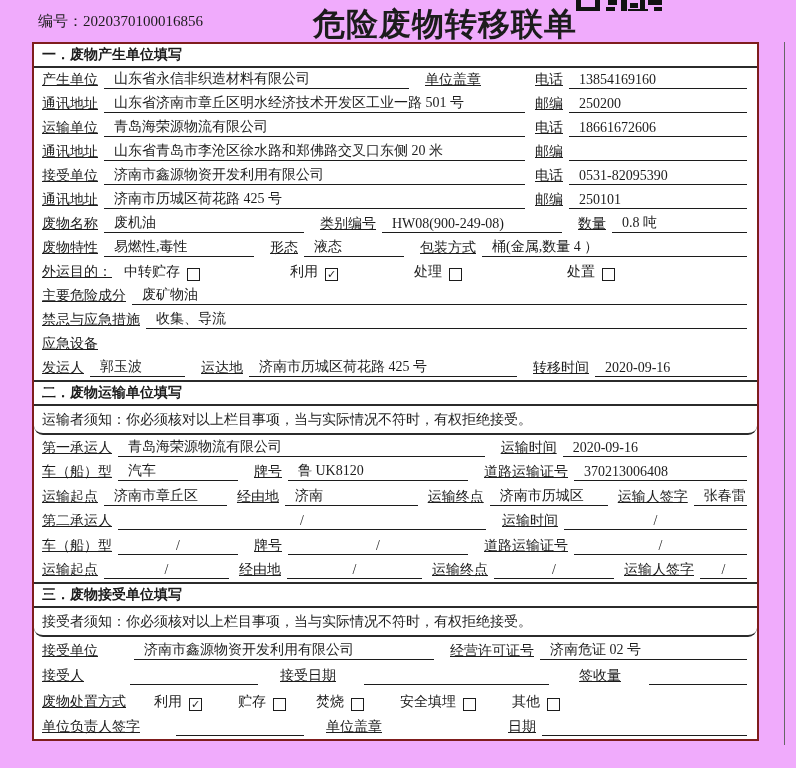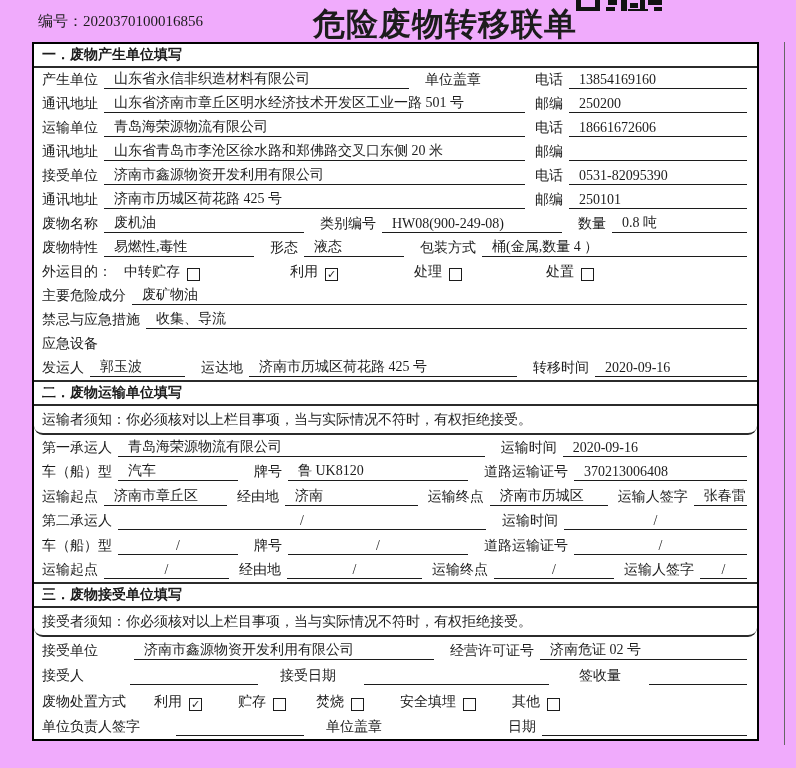--- a/index.html
+++ b/index.html
@@ -14,48 +14,48 @@
 
   
   .topbar { position:relative; height:42px; }
   .serial { position:absolute; left:38px; top:12px; font-size:15px; white-space:nowrap; }
   .doc-title { position:absolute; left:240px; width:410px; top:3px; margin:0;
                text-align:center; font-size:32px; font-weight:bold; letter-spacing:1px; }
   .qr { position:absolute; left:576px; top:0; }
 
   
   .form { position:absolute; left:32px; top:42px; width:727px;
-          border:2px solid #000000; background:#fff; }
+          border:2px solid #7f1d1d; background:#fff; }
   .sec-title { font-weight:bold; font-size:14px; line-height:16px;
                padding:3px 8px; border-bottom:2px solid #2b2b2b; }
   .sep { border-top:2px solid #2b2b2b; }
   .notice { font-size:14px; line-height:17px; padding:5px 8px;
             border-bottom:2px solid #2b2b2b; white-space:nowrap;border-radius:9px; }
 
   .row { display:flex; align-items:flex-end; height:24px;
          padding:0 10px 3px 8px; white-space:nowrap; }
   .sec2 .row { height:24.5px; }
   .sec3 .row { height:25.5px; }
 
-  .lbl { padding-right:6px; }
+  .lbl { padding-right:6px;text-decoration:underline; }
   .val { border-bottom:1px solid #1c1c1c; padding:0 2px 0 10px;
          overflow:hidden; min-height:17px; }
   .grow { flex:1 1 auto; }
   .spacer { flex:1 1 auto; }
   .slash { text-align:center; padding-left:2px; }
 
   .w95{width:95px}.w100{width:100px}.w120{width:120px}.w125{width:125px}
   .w128{width:128px}.w135{width:135px}.w150{width:150px}.w178{width:178px}
   .w180{width:180px}.w185{width:185px}.w200{width:200px}.w205{width:205px}
   .w268{width:268px}.w300{width:300px}.w305{width:305px}.w368{width:368px}
 
   .ml6{margin-left:6px}.ml10{margin-left:10px}.ml16{margin-left:16px}
   .ml22{margin-left:22px}.ml30{margin-left:30px}.ml36{margin-left:36px}
   .ml40{margin-left:40px}.ml76{margin-left:76px}.ml90{margin-left:90px}
-  .ml195{margin-left:84px}
+  .ml195{margin-left:105px}
 
   .opt { display:inline-flex; align-items:flex-end; }
   .cb { display:inline-block; width:13px; height:13px; border:1px solid #1c1c1c;
         font-size:11px; line-height:12px; text-align:center; margin-left:7px;
         font-family:"DejaVu Sans",sans-serif; }
 
   .footer { position:absolute; left:38px; top:748px; font-size:15px; white-space:nowrap; }
   .sheet-edge { position:absolute; left:784px; top:42px; width:1px; height:703px; background:#666; }
 </style>
 </head>

